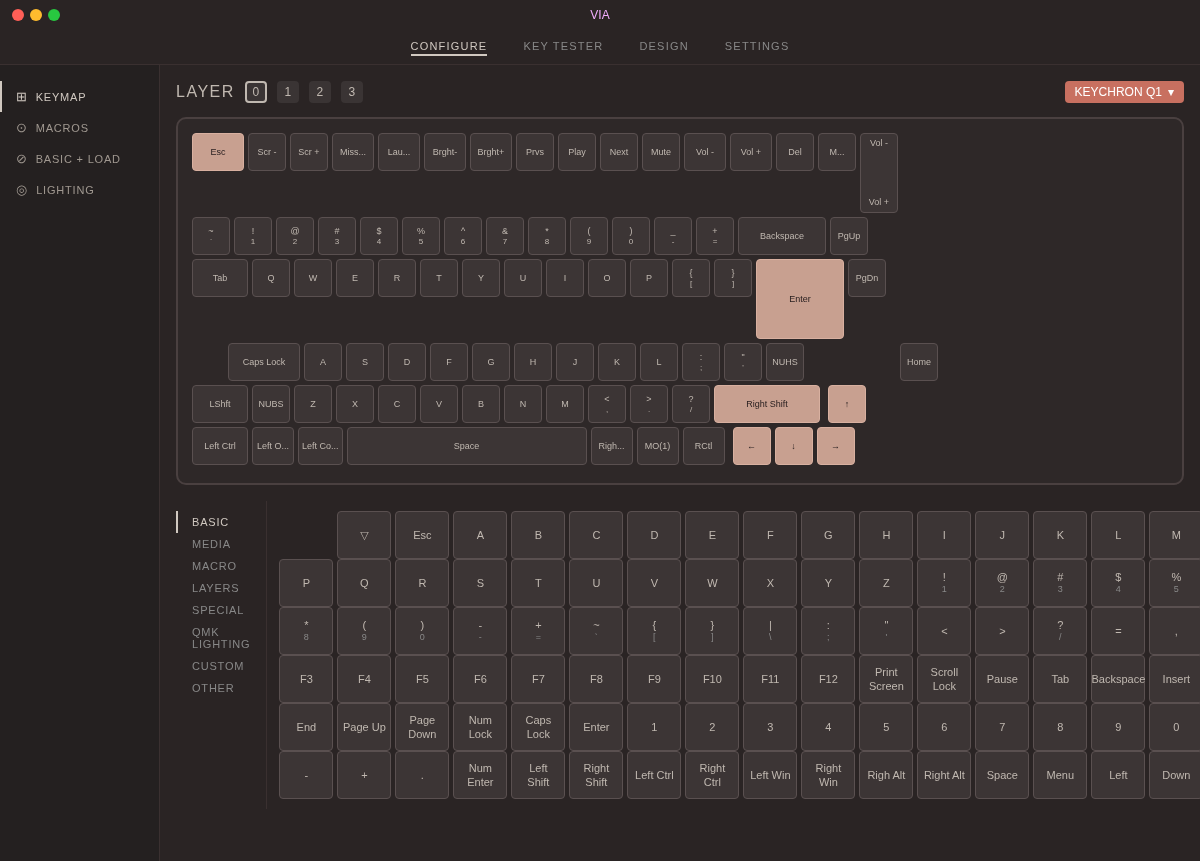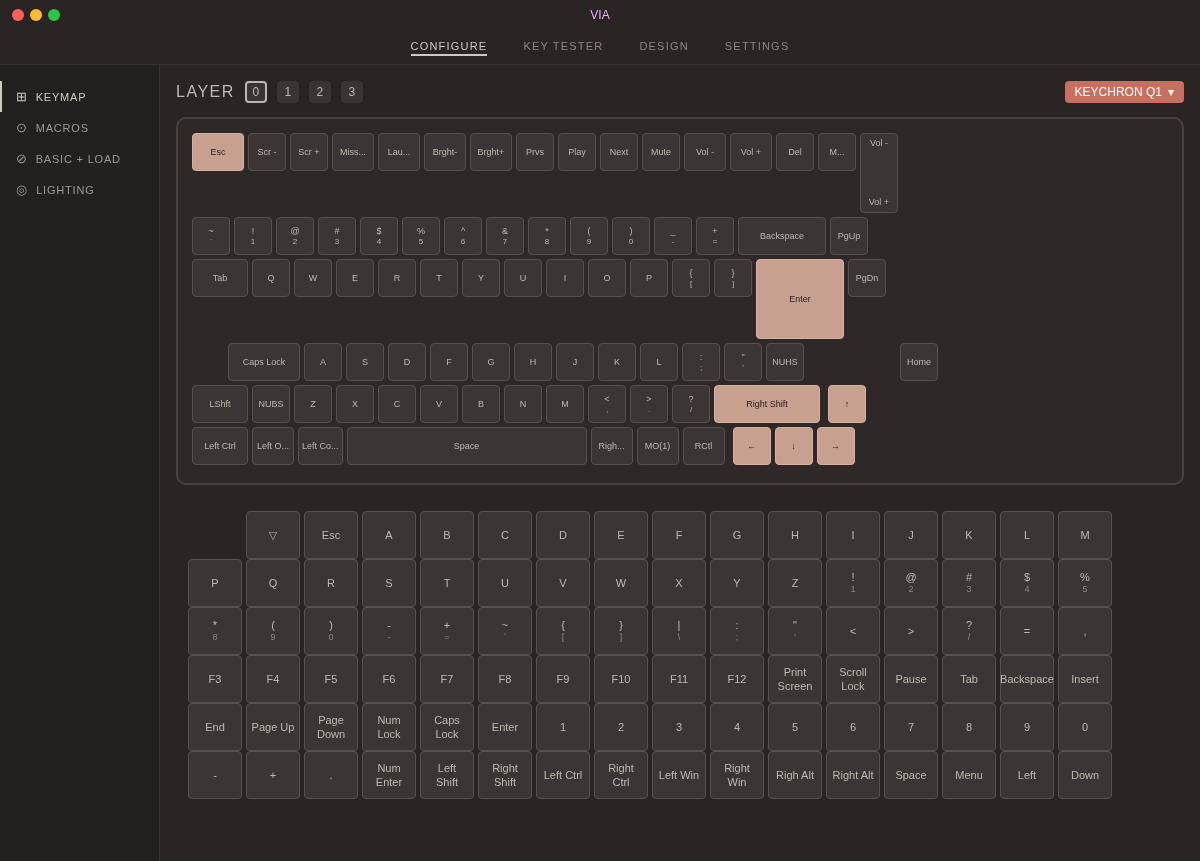--- a/index.html
+++ b/index.html
@@ -457,20 +457,30 @@
         <div class="key" style="min-width:42px;">RCtl</div>
         <div class="key pink" style="min-width:38px; margin-left:4px;">←</div>
         <div class="key pink" style="min-width:38px;">↓</div>
         <div class="key pink" style="min-width:38px;">→</div>
       </div>
 
     </div>
 
     <div class="bottom-layout">
 
+      <div class="bottom-sidebar">
+        <div class="bottom-cat-item active">BASIC</div>
+        <div class="bottom-cat-item">MEDIA</div>
+        <div class="bottom-cat-item">MACRO</div>
+        <div class="bottom-cat-item">LAYERS</div>
+        <div class="bottom-cat-item">SPECIAL</div>
+        <div class="bottom-cat-item">QMK LIGHTING</div>
+        <div class="bottom-cat-item">CUSTOM</div>
+        <div class="bottom-cat-item">OTHER</div>
+      </div>
 
       <div class="bottom-content">
         <div id="picker-grid">
             <div class="picker-row">
               <div class="picker-key empty"></div>
               <div class="picker-key">
                 <span class="main-char">▽</span>
               </div>
               <div class="picker-key">
                 <span class="main-char">Esc</span>

